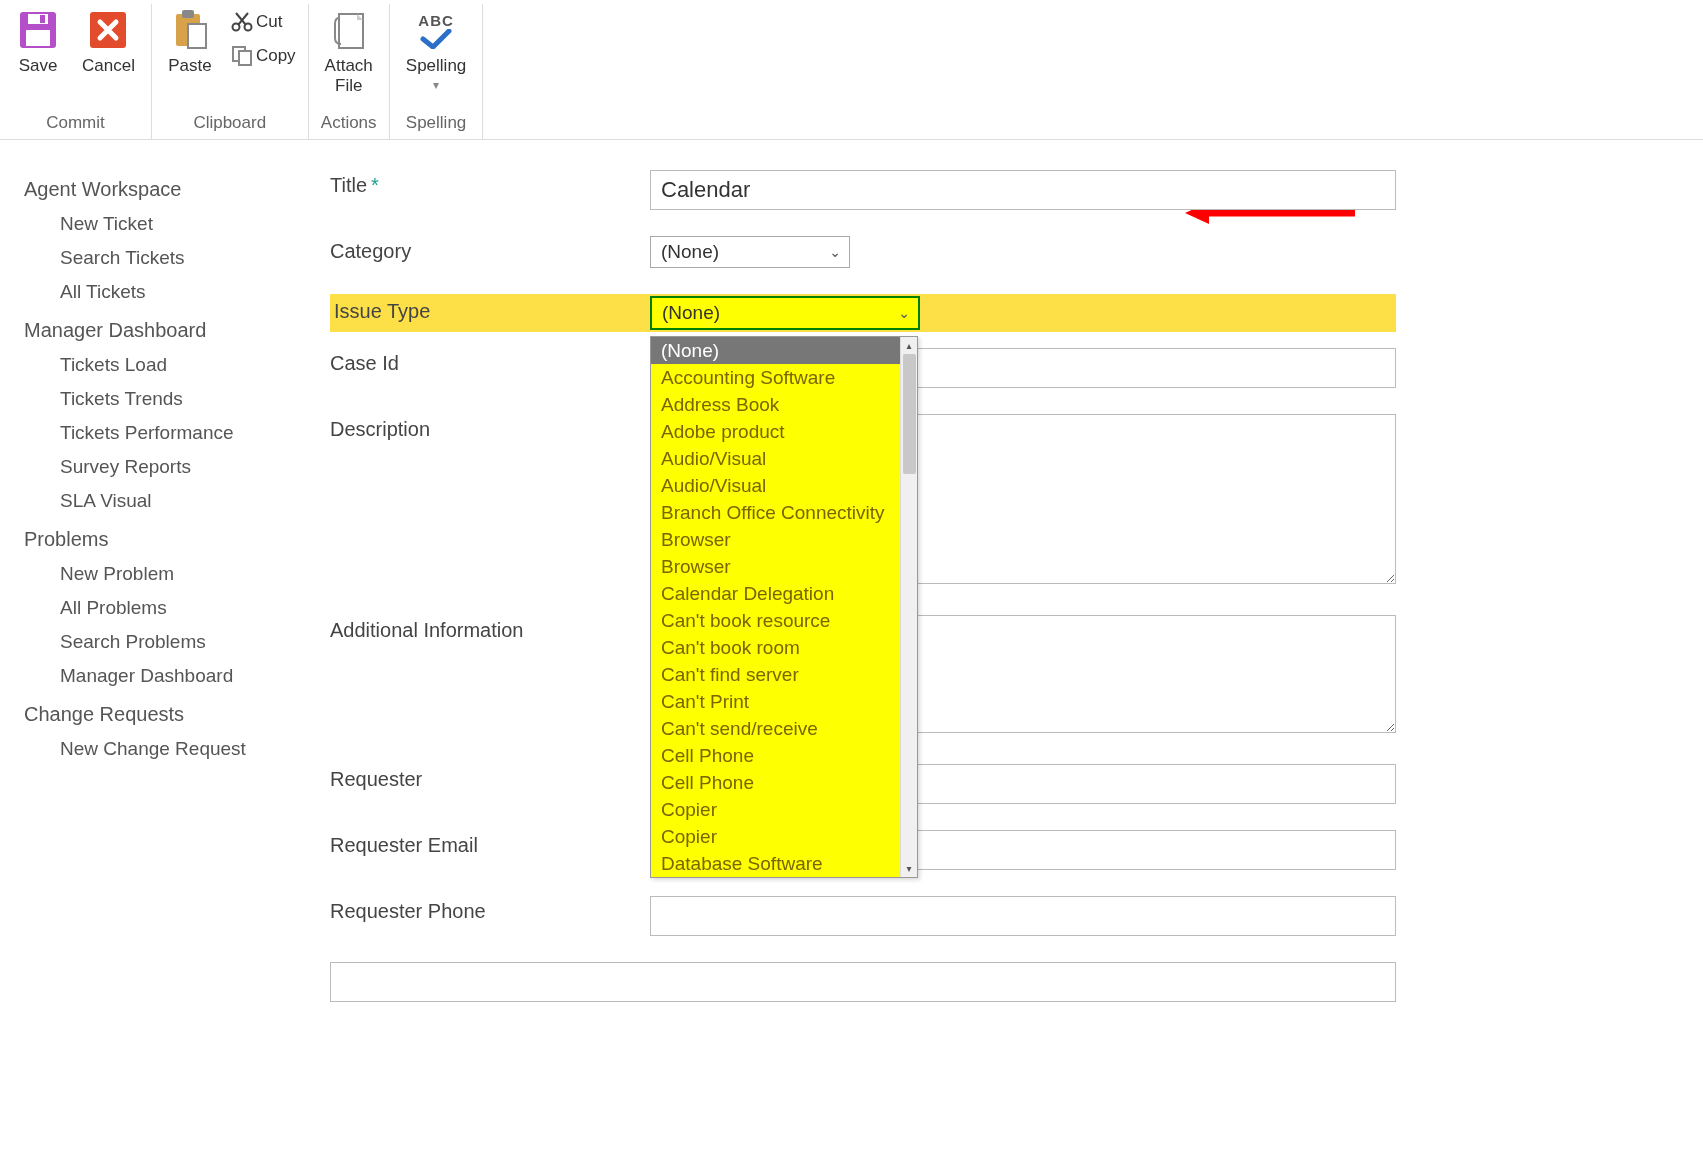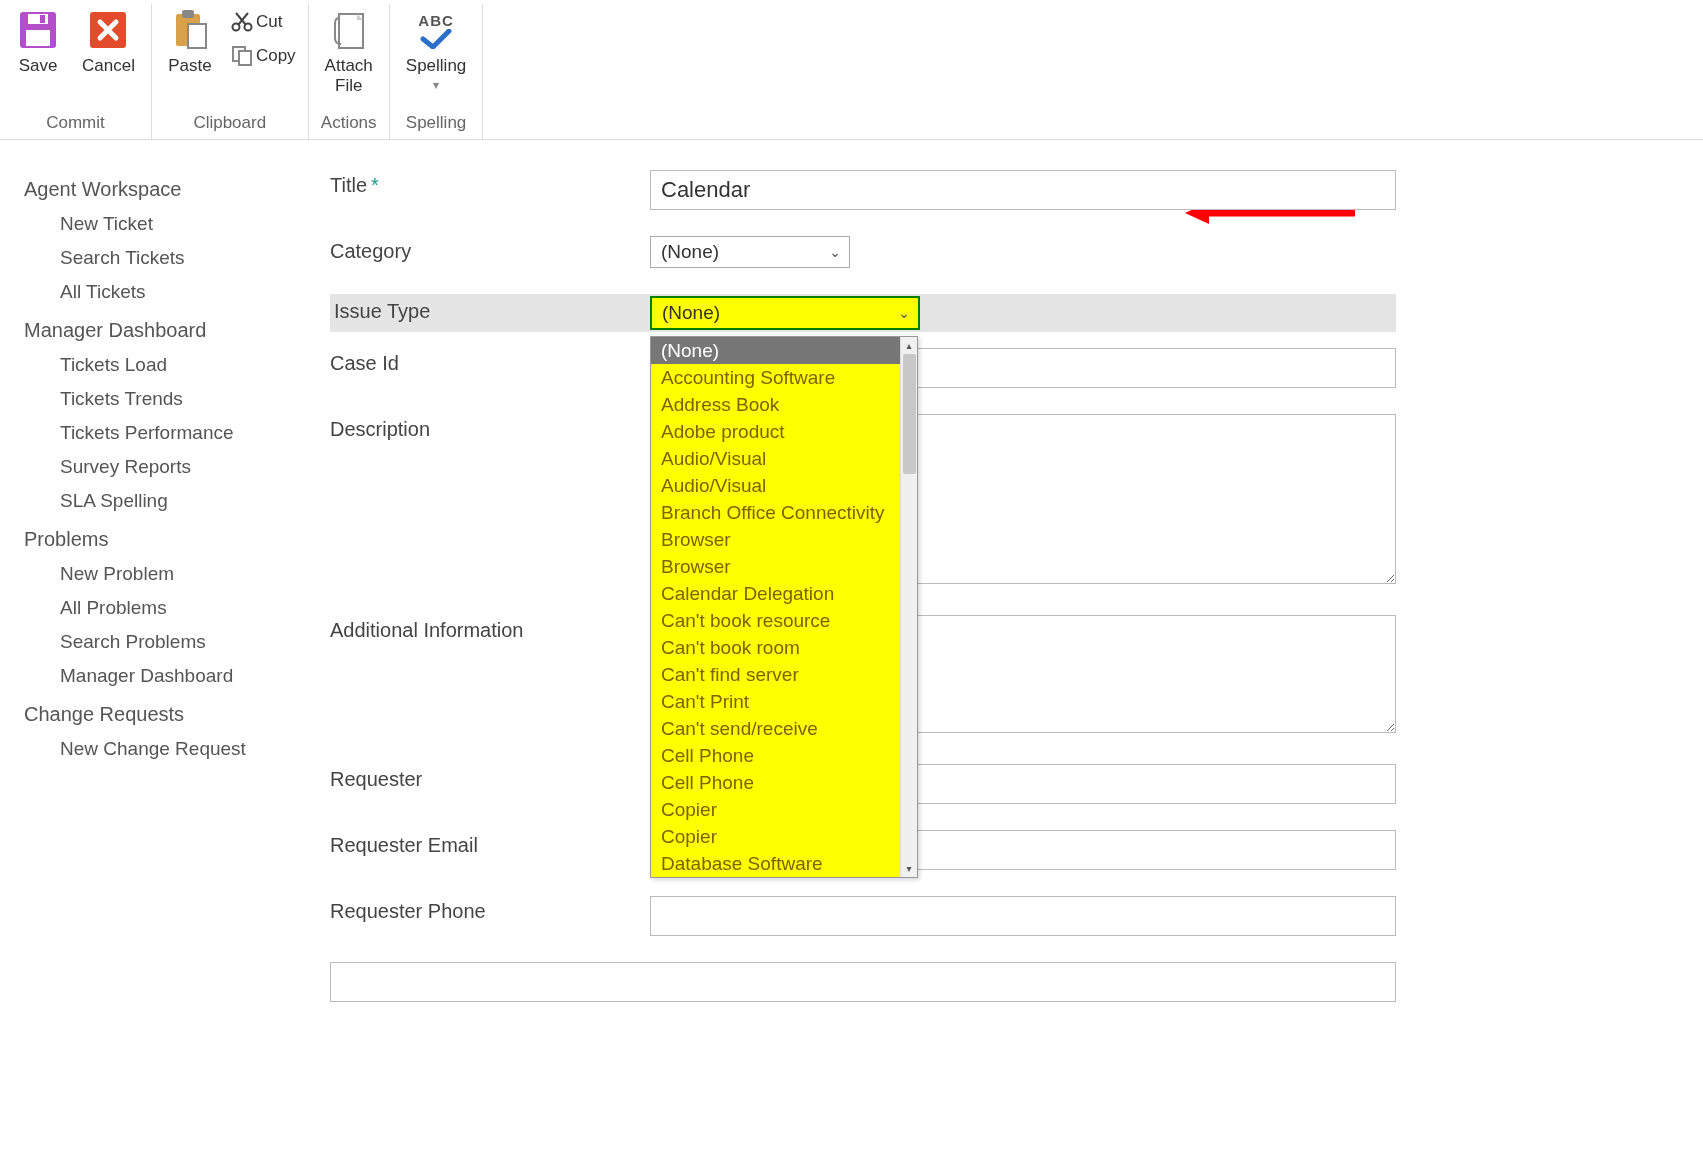--- a/index.html
+++ b/index.html
@@ -125,21 +125,21 @@
     position: relative;
   }
   .form-label {
     width: 320px;
     font-size: 20px;
     color: #444;
     padding-top: 4px;
   }
   .form-label .req { color: #1a9e8e; margin-left: 4px; }
   .highlight {
-    background: #e5e5e5;
+    background: #fde047;
   }
   .form-control {
     flex: 1;
   }
   input[type=text], .text-input, textarea {
     width: 100%;
     font-size: 22px;
     padding: 6px 10px;
     border: 1px solid #bbb;
     font-family: inherit;
@@ -342,21 +342,21 @@
     <div class="nav-section">Agent Workspace</div>
     <div class="nav-item">New Ticket</div>
     <div class="nav-item">Search Tickets</div>
     <div class="nav-item">All Tickets</div>
 
     <div class="nav-section">Manager Dashboard</div>
     <div class="nav-item">Tickets Load</div>
     <div class="nav-item">Tickets Trends</div>
     <div class="nav-item">Tickets Performance</div>
     <div class="nav-item">Survey Reports</div>
-    <div class="nav-item">SLA Spelling</div>
+    <div class="nav-item">SLA Visual</div>
 
     <div class="nav-section">Problems</div>
     <div class="nav-item">New Problem</div>
     <div class="nav-item">All Problems</div>
     <div class="nav-item">Search Problems</div>
     <div class="nav-item">Manager Dashboard</div>
 
     <div class="nav-section">Change Requests</div>
     <div class="nav-item">New Change Request</div>
   </div>

